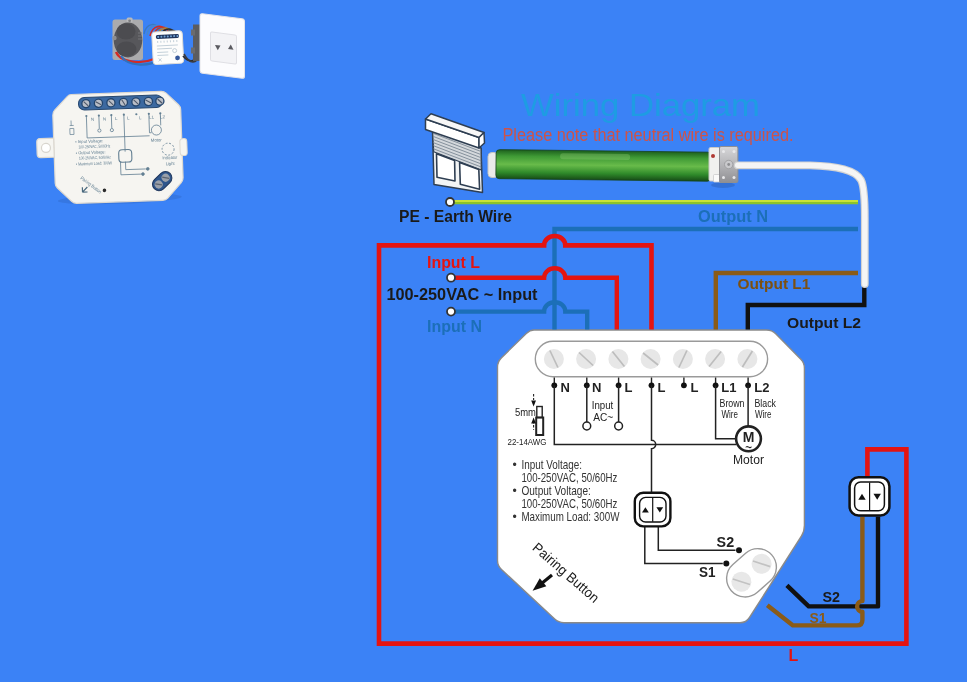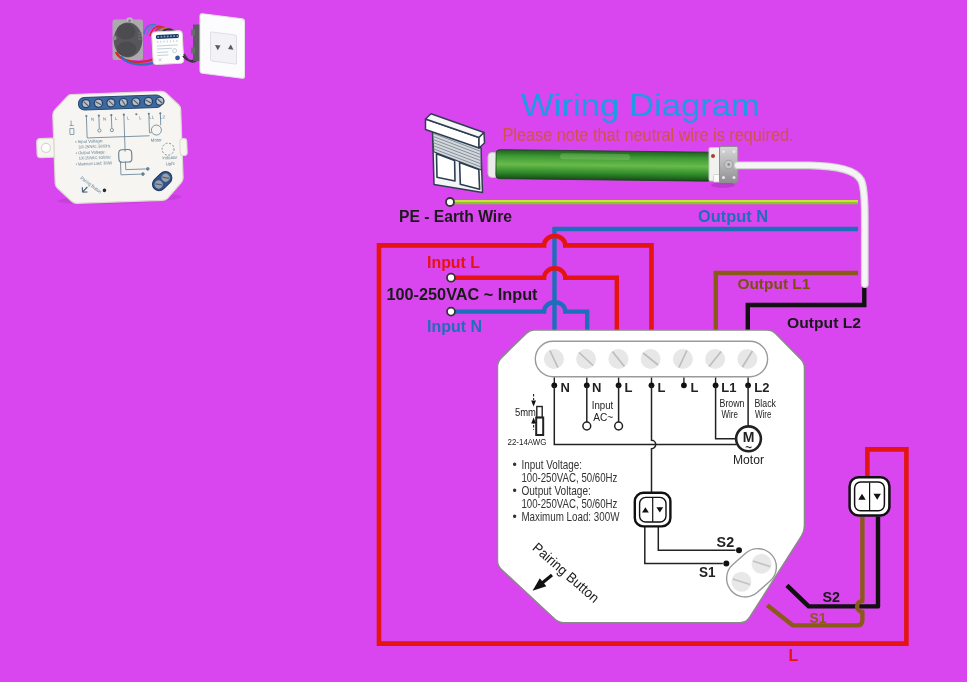--- a/index.html
+++ b/index.html
@@ -1,16 +1,16 @@
 <!DOCTYPE html>
 <html><head>
 <meta charset="utf-8">
 <style>
 html,body{margin:0;padding:0;background:#fff;}
-#page{position:relative;width:967px;height:682px;overflow:hidden;background:#d946ef;
+#page{position:relative;width:967px;height:682px;overflow:hidden;background:#3b82f6;
 font-family:"Liberation Sans",sans-serif;}
 svg text{font-family:"Liberation Sans",sans-serif;}
 </style>
 </head>
 <body>
 <div id="page">
 <svg width="967" height="682" viewBox="0 0 967 682">
 
 <g>
 

